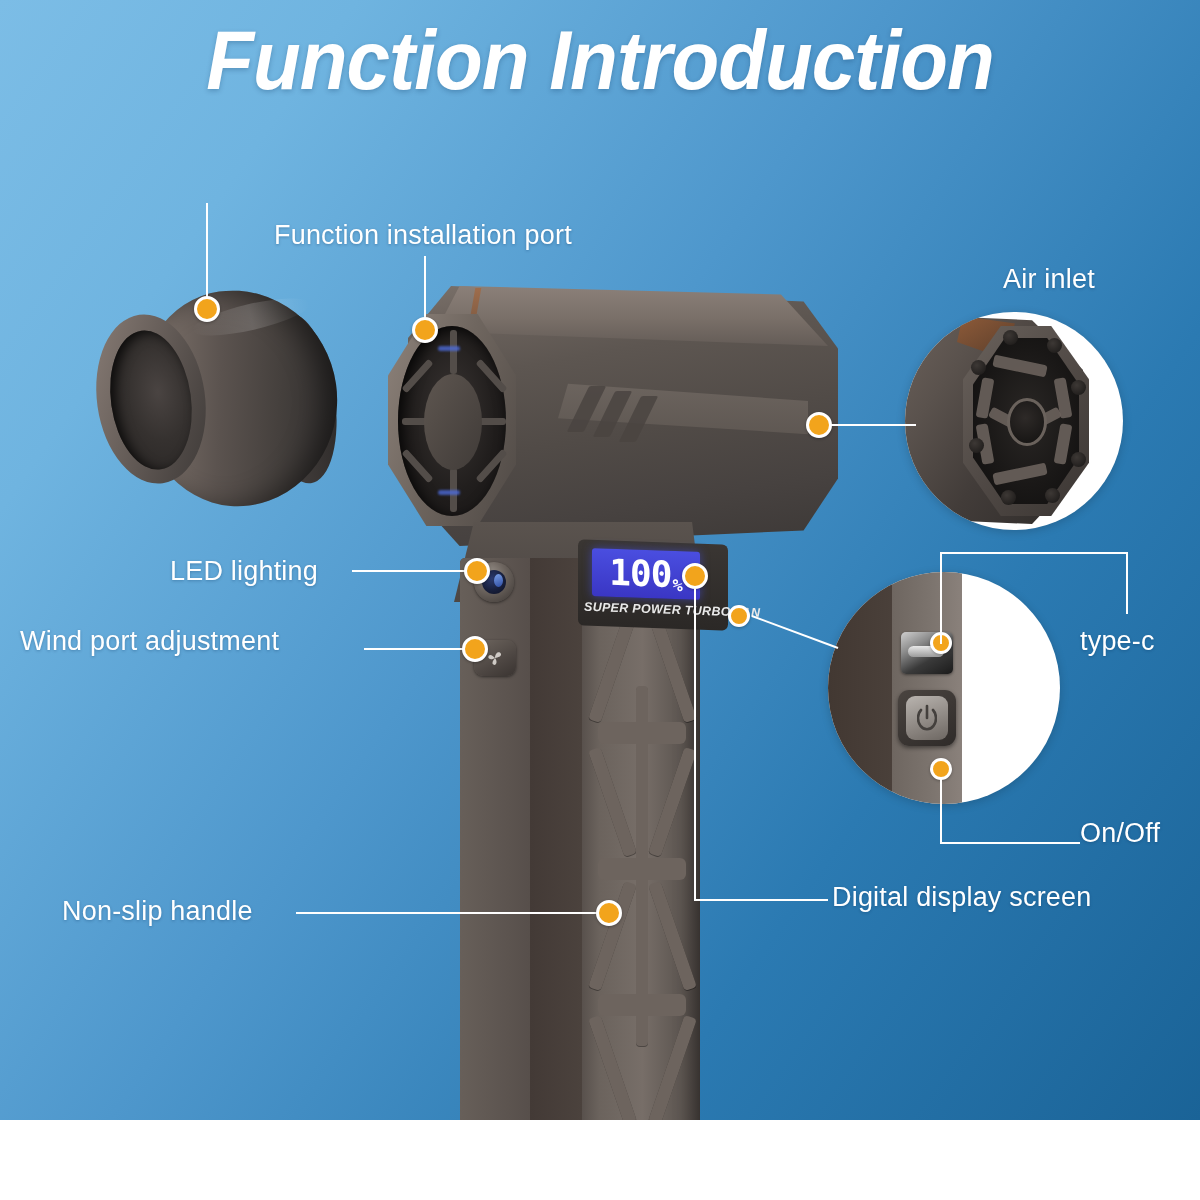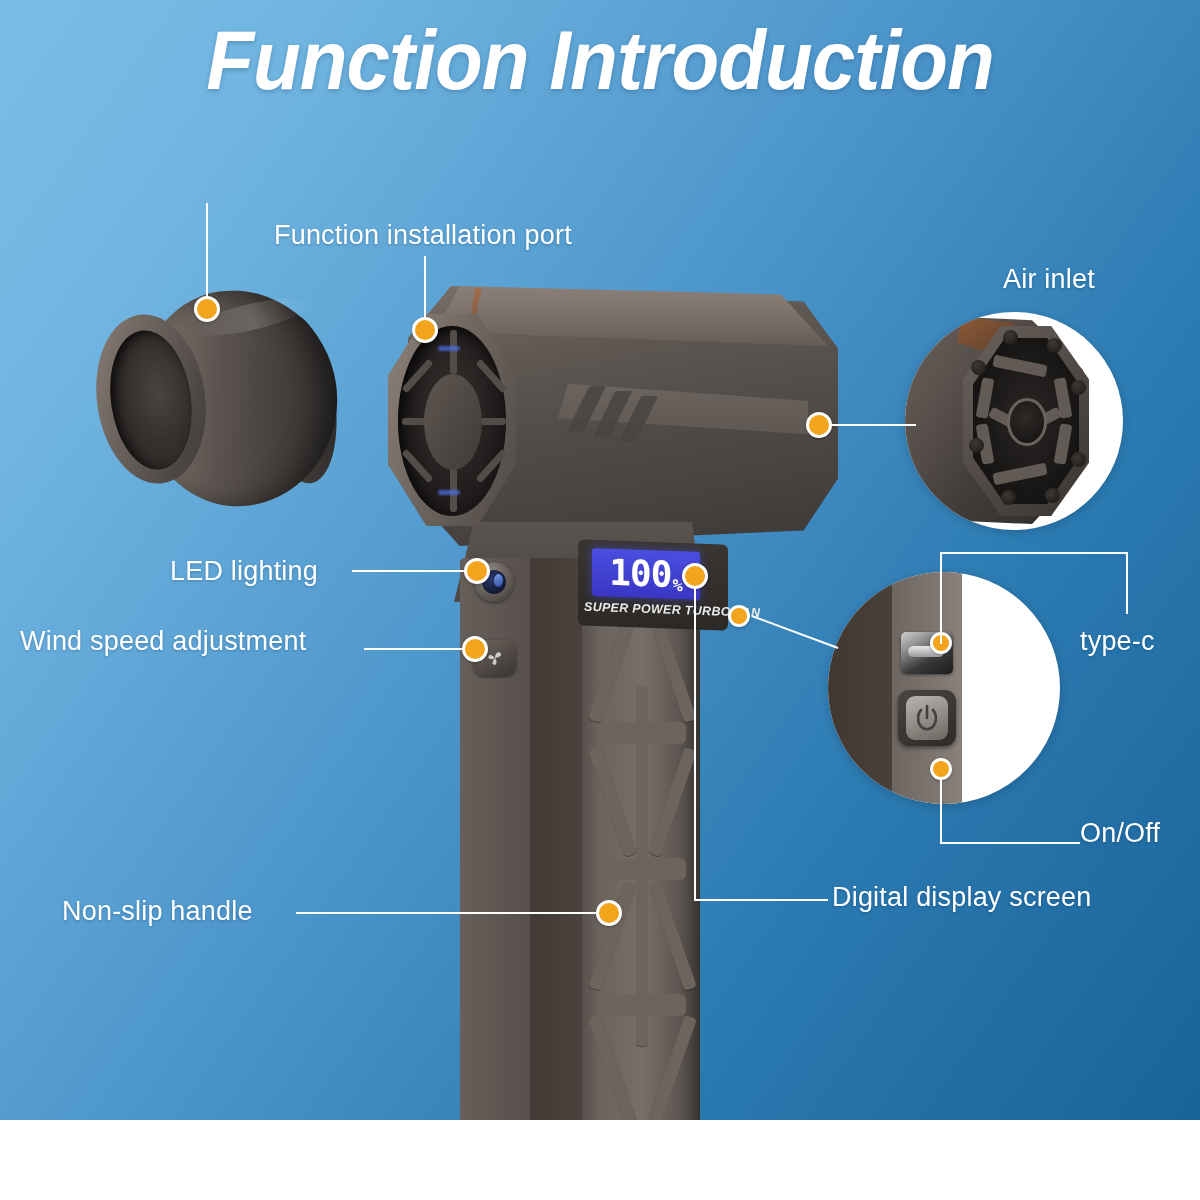--- a/index.html
+++ b/index.html
@@ -310,21 +310,21 @@
 
   <div class="lbl" style="left:976px;top:264px;margin-left:27px;">Air inlet</div>
 
   <div class="dot" style="left:806px;top:412px;"></div>
   <div class="ln h" style="left:830px;top:424px;width:86px;"></div>
 
   <div class="lbl" style="left:170px;top:556px;">LED lighting</div>
   <div class="ln h" style="left:352px;top:570px;width:122px;"></div>
   <div class="dot" style="left:464px;top:558px;"></div>
 
-  <div class="lbl" style="left:20px;top:626px;">Wind speed adjustment</div>
+  <div class="lbl" style="left:20px;top:626px;">Wind port adjustment</div>
   <div class="ln h" style="left:364px;top:648px;width:110px;"></div>
   <div class="dot" style="left:462px;top:636px;"></div>
 
   <div class="dot sm" style="left:930px;top:632px;"></div>
   <div class="ln v" style="left:940px;top:552px;height:92px;"></div>
   <div class="ln h" style="left:940px;top:552px;width:188px;"></div>
   <div class="ln v" style="left:1126px;top:552px;height:62px;"></div>
   <div class="lbl" style="left:1080px;top:626px;text-align:center;">type-c</div>
 
   <div class="dot sm" style="left:930px;top:758px;"></div>

